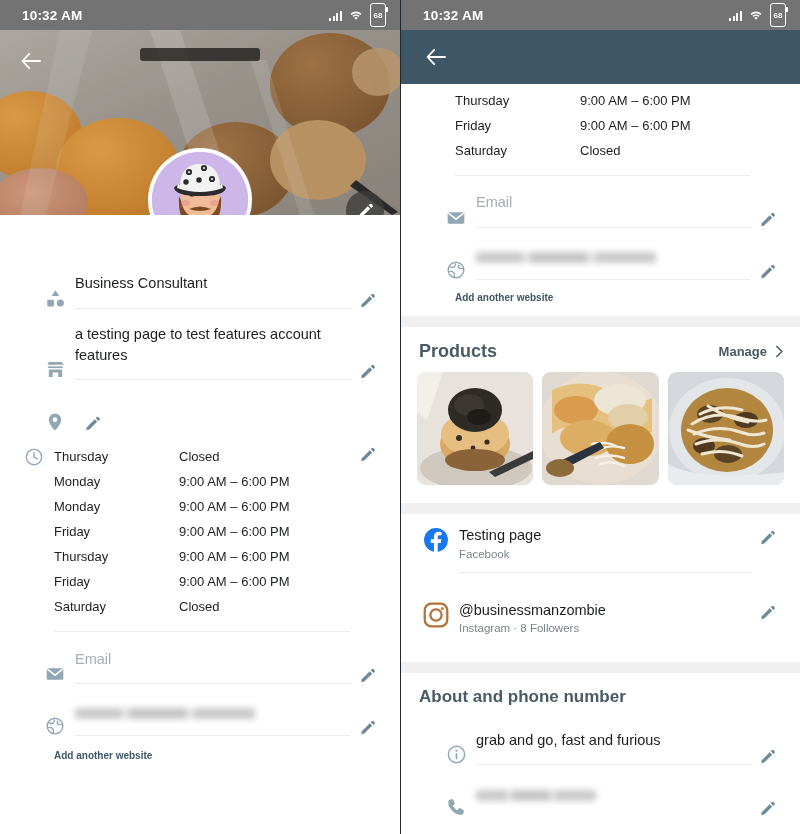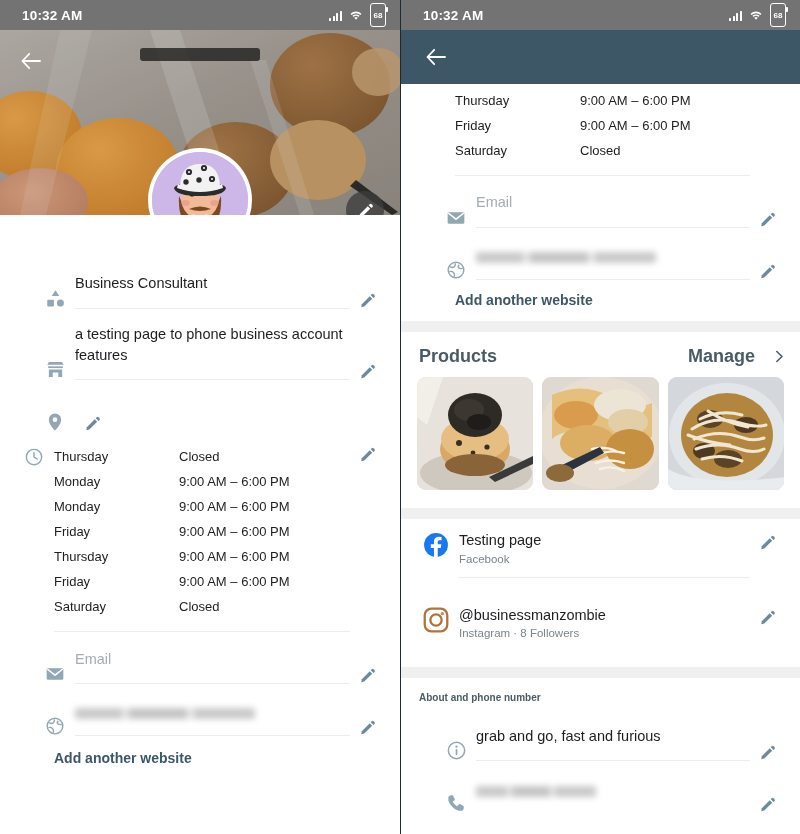--- a/index.html
+++ b/index.html
@@ -75,45 +75,45 @@
   }
 
   
   .hours { display: flex; padding: 0 16px 0 14px; }
   .hours .row-ico { padding-top: 15px; }
   .hours-body { flex: 1 1 auto; padding: 12px 0 12px 0; border-bottom: 1px solid #ececec; }
   .hrow { display: flex; font-size: 13px; color: #1c1e21; padding: 5px 0; }
   .hday { width: 125px; flex: 0 0 125px; }
   .hval { flex: 1 1 auto; }
 
-  .addlink { font-size: 14px; color: #3d5766; font-weight: bold; padding: 14px 0 0 54px; cursor: pointer; }
+  .addlink { font-size: 10px; color: #3d5766; font-weight: bold; padding: 14px 0 0 54px; cursor: pointer; }
 
   
   .topbar { height: 54px; background: #3d5766; display: flex; align-items: center; padding-left: 18px; }
 
   .band { height: 11px; background: #f0f0f0; }
 
   .sec-head {
     display: flex; align-items: center; justify-content: space-between;
     padding: 14px 16px 10px 18px;
   }
   .sec-title { font-size: 18px; color: #4a5b66; font-weight: bold; }
-  .sec-action { font-size: 18px; color: #4a5b66; font-weight: bold; display: flex; align-items: center; gap: 20px; cursor: pointer; }
+  .sec-action { font-size: 13px; color: #4a5b66; font-weight: bold; display: flex; align-items: center; gap: 8px; cursor: pointer; }
 
   .products { display: flex; gap: 9px; padding: 0 16px 18px 16px; }
   .prod { width: 118px; height: 113px; border-radius: 9px; overflow: hidden; position: relative; background:#ddd; }
 
   .srow { display: flex; align-items: flex-start; padding: 0 16px 16px 12px; }
   .srow-ico { flex: 0 0 46px; display: flex; justify-content: center; padding-top: 13px; }
   .srow-body { flex: 1 1 auto; padding: 12px 0 12px 0; border-bottom: 1px solid #ececec; }
   .srow-body.nb { border-bottom: none; }
   .srow-title { font-size: 14.5px; color: #1c1e21; line-height: 1.35; }
   .srow-sub { font-size: 11.5px; color: #7b858d; margin-top: 2px; }
 
-  .hdr-label { font-size: 10px; color: #4a5b66; font-weight: bold; padding: 14px 0 6px 18px; }
+  .hdr-label { font-size: 17px; color: #4a5b66; font-weight: bold; padding: 14px 0 6px 18px; }
 </style>
 </head>
 <body>
 
 <div class="screens">
 
   <div class="screen left">
 
     <div class="statusbar">
       <div class="status-time">10:32 AM</div>
@@ -260,21 +260,21 @@
 
       <div class="row">
         <div class="row-ico">
           <svg width="21" height="21" viewBox="0 0 24 24">
               <path d="M2.6 6.6 L4.6 3.4 H19.4 L21.4 6.6 Z" fill="#91a7b4"></path>
               <rect x="3.6" y="8.4" width="16.8" height="2" fill="#91a7b4"></rect>
               <path d="M4.4 12 h15.2 v8.6 h-4.4 v-5.1 h-6.4 v5.1 H4.4 z" fill="#91a7b4"></path>
             </svg>
         </div>
         <div class="row-body">
-          <div class="row-text">a testing page to phone business account features</div>
+          <div class="row-text">a testing page to test features account features</div>
         </div>
         <div class="pencil">
           <svg width="17" height="17" viewBox="0 0 24 24">
             <path d="M4 17.2 L15.2 6 L18.6 9.4 L7.4 20.6 L3.2 21.4 Z" fill="#6d8a9b"></path>
             <path d="M16.6 4.6 L18.1 3.1 a1.7 1.7 0 0 1 2.4 0 l1.4 1.4 a1.7 1.7 0 0 1 0 2.4 l-1.5 1.5 Z" fill="#6d8a9b"></path>
           </svg>
         </div>
       </div>
 
       <div class="row">

